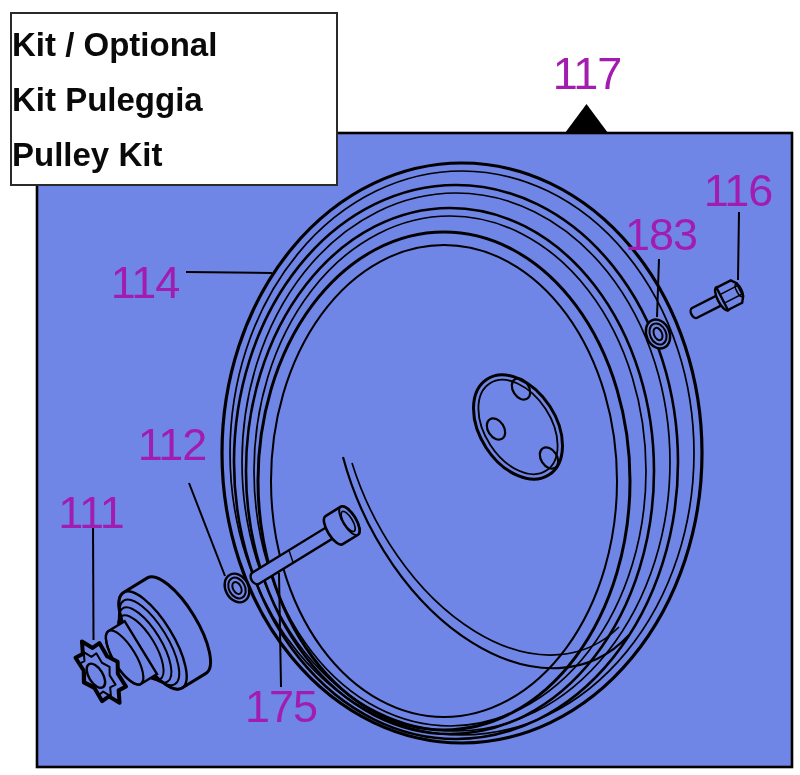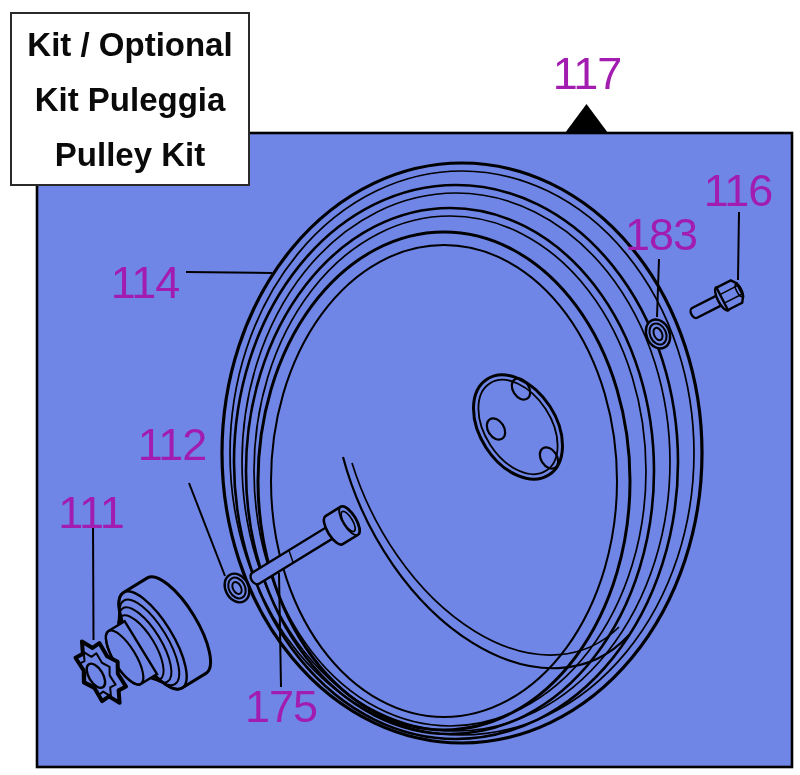--- a/index.html
+++ b/index.html
@@ -7,23 +7,23 @@
     position:relative;width:800px;height:775px;background:#ffffff;overflow:hidden;
     font-family:"Liberation Sans", sans-serif;
   }
   .stage svg{position:absolute;left:0;top:0;}
   .part-label{
     position:absolute;transform:translate(-50%,-50%);
     font-weight:normal;font-size:45px;color:#a21caf;line-height:1;white-space:nowrap;
     letter-spacing:-1px;
   }
   .kit-box{
-    position:absolute;left:10px;top:12px;width:240px;height:174px;
+    position:absolute;left:10px;top:12px;width:328px;height:174px;
     background:#ffffff;border:2px solid #2a2a2a;box-sizing:border-box;
-    display:flex;flex-direction:column;justify-content:center;align-items:center;
+    display:flex;flex-direction:column;justify-content:center;
     z-index:2;
   }
   .kit-box div{
     font-weight:bold;font-size:33px;color:#0a0a0a;line-height:55px;white-space:nowrap;
   }
 </style>
 </head>
 <body>
 
 <div class="stage">

